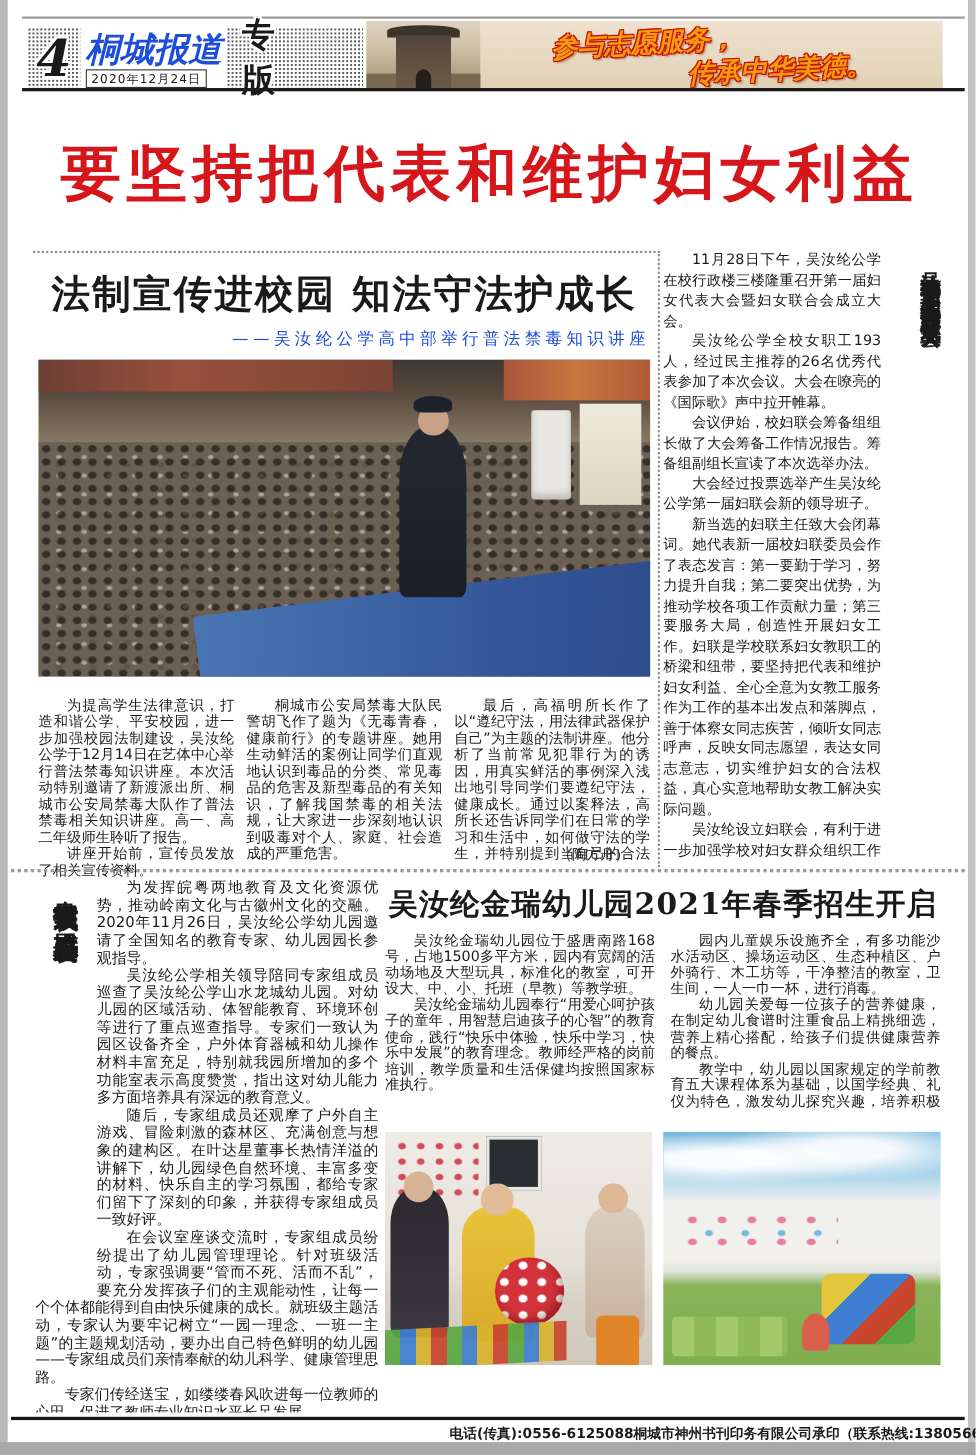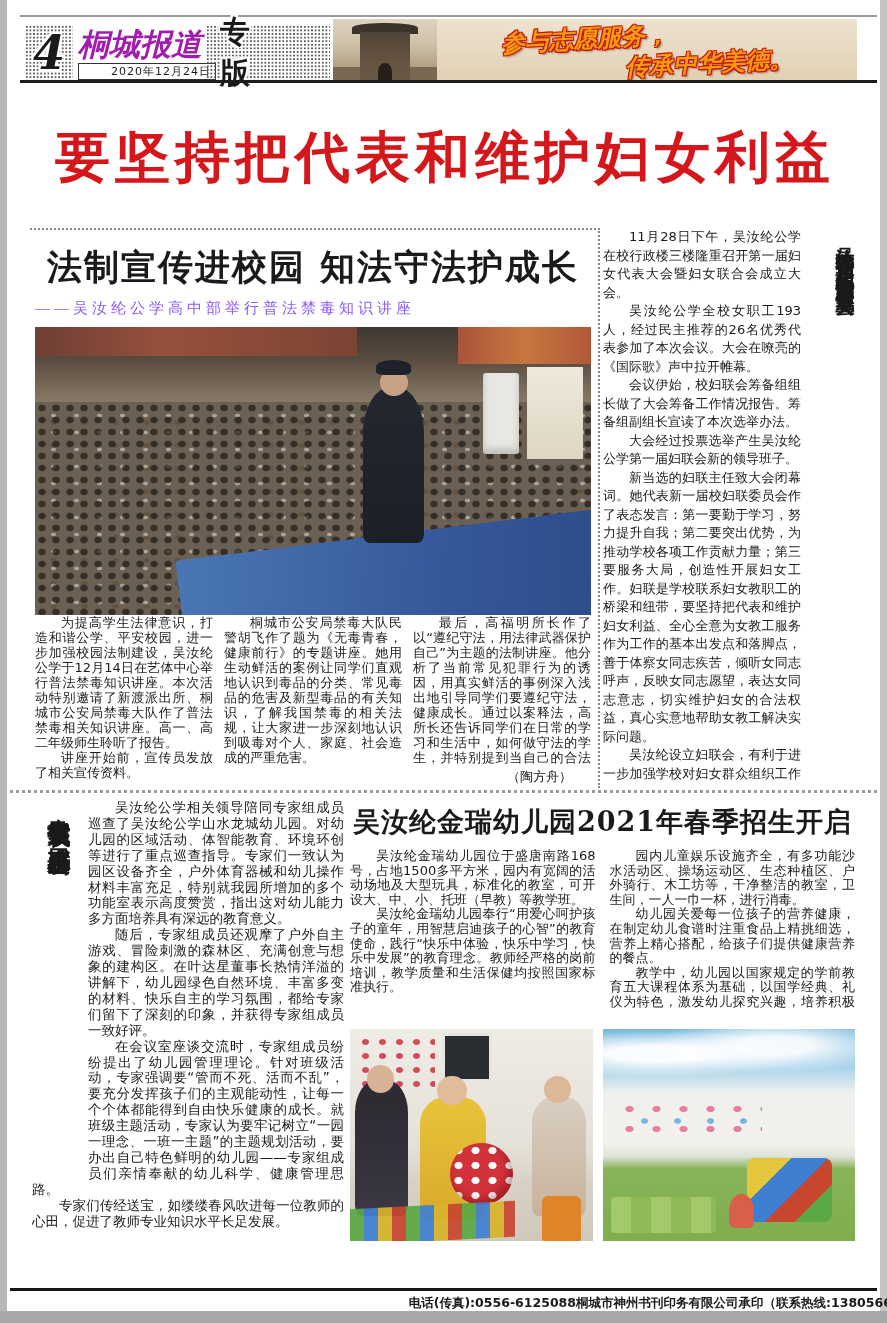--- a/index.html
+++ b/index.html
@@ -10,23 +10,23 @@
   .edge-bottom{position:absolute;left:0;bottom:0;width:100%;height:12px;background:#a8a8a8;}
 
   
   .rule-top{position:absolute;left:20px;right:10px;top:15px;height:2px;background:#9a9a9a;}
   .rule-head-bottom{position:absolute;left:20px;right:10px;top:80px;height:3px;background:#1c1c1c;}
   .dots{background-image:radial-gradient(#5c5c5c 0.9px,transparent 1.3px);background-size:3.6px 3.6px;}
   .halo{text-shadow:-2px -2px 0 #fff,2px -2px 0 #fff,-2px 2px 0 #fff,2px 2px 0 #fff,0 0 3px #fff;}
   .pagenum-block{position:absolute;left:25px;top:25px;width:48px;height:55px;display:flex;align-items:center;justify-content:center;}
   .pagenum{font-size:46px;font-weight:bold;font-style:italic;font-family:"DejaVu Serif",serif;}
   .masthead{position:absolute;left:78px;top:24px;width:132px;height:38px;font-size:31px;font-weight:bold;
-            font-style:italic;color:#a21caf;white-space:nowrap;font-family:"DejaVu Serif",serif;}
+            font-style:italic;color:#1d4ed8;white-space:nowrap;font-family:"DejaVu Serif",serif;}
   .datebox{position:absolute;left:78px;top:63px;width:108px;height:15px;border:1px solid #333;
-           font-size:11px;line-height:15px;text-align:center;letter-spacing:1px;padding-left:28px;}
+           font-size:11px;line-height:15px;text-align:center;letter-spacing:1px;}
   .edition-block{position:absolute;left:206px;top:25px;width:124px;height:55px;display:flex;align-items:center;justify-content:center;}
   .edition{font-size:30px;font-weight:bold;letter-spacing:16px;padding-left:14px;font-family:"DejaVu Serif",serif;}
   .photo-gate{position:absolute;left:333px;top:19px;width:104px;height:61px;overflow:hidden;
               background:linear-gradient(180deg,#ded3c0 0%,#cfc2aa 40%,#b8a88c 70%,#a08b6d 100%);}
   .pg-roof{position:absolute;left:18%;top:6%;width:64%;height:18%;background:#3c332a;border-radius:45% 45% 0 0;}
   .pg-body{position:absolute;left:26%;top:22%;width:48%;height:78%;background:linear-gradient(180deg,#50443a 0%,#63513f 50%,#6b5948 100%);}
   .pg-arch{position:absolute;left:43%;bottom:0;width:14%;height:28%;background:#241f19;border-radius:50% 50% 0 0;}
   .pg-wall{position:absolute;left:0;bottom:0;width:100%;height:22%;background:#7a6952;}
   .banner{position:absolute;left:437px;top:19px;width:420px;height:61px;overflow:hidden;
           background:linear-gradient(180deg,#eee2cf 0%,#e6d8c0 60%,#e0d0b4 100%);}
@@ -40,21 +40,21 @@
   
   .lead-headline{position:absolute;left:55px;top:121px;width:778px;height:72px;text-align:center;
                  font-family:"DejaVu Serif",serif;font-weight:bold;font-size:55px;line-height:72px;
                  color:#d5161b;letter-spacing:5px;white-space:nowrap;}
 
   
   .art1{position:absolute;left:30px;top:228px;width:570px;height:560px;
         border-top:2px dotted #8a8a8a;border-right:2px dotted #8a8a8a;box-sizing:border-box;padding:8px 7px 0 5px;}
   .art1-title{text-align:center;font-family:"DejaVu Serif",serif;font-weight:bold;font-size:35px;
               letter-spacing:2px;white-space:nowrap;margin-top:6px;}
-  .art1-sub{text-align:left;font-size:15px;letter-spacing:4px;margin-top:8px;color:#8b5cf6;font-family:Liberation Serif, serif;}
+  .art1-sub{text-align:right;font-size:15px;letter-spacing:4px;margin-top:8px;color:#1d4ed8;}
   .body-text p{margin:0;text-indent:2em;text-align:justify;}
   .byline{text-align:right;padding-right:10px;}
 
   .photo-lecture{position:relative;width:556px;height:288px;margin:9px auto 0 auto;overflow:hidden;
       background:linear-gradient(180deg,#3f3833 0%,#55483c 10%,#7c6e5c 22%,#958873 32%,#8a7d69 42%,#6f6455 62%,#5c5344 100%);}
   .ph-banner{position:absolute;left:0;top:0;width:58%;height:10%;background:linear-gradient(90deg,#6e3f34,#97503c 40%,#7c4434);}
   .ph-mural{position:absolute;right:0;top:0;width:24%;height:13%;background:linear-gradient(90deg,#a8543c,#c8763f 50%,#b05a38);}
   .ph-window{position:absolute;right:1.5%;top:14%;width:10%;height:32%;background:linear-gradient(180deg,#efe9dc,#ded6c2);}
   .ph-ac{position:absolute;right:13%;top:16%;width:6.5%;height:28%;background:#e9e7e1;border-radius:3px;
          box-shadow:inset 0 -5px 7px rgba(0,0,0,.18);}
@@ -63,21 +63,21 @@
                        radial-gradient(rgba(238,232,220,.5) 2px,transparent 3px),
                        radial-gradient(rgba(95,72,50,.55) 2.6px,transparent 3.8px);
       background-size:14px 12px,23px 17px,31px 23px;background-position:0 0,7px 5px,3px 9px;}
   .ph-table{position:absolute;right:-4%;bottom:-8%;width:78%;height:36%;border-radius:4px;
       background:linear-gradient(100deg,#4a77b4 0%,#35589b 60%,#2c4b88 100%);transform:rotate(-7deg);}
   .ph-officer{position:absolute;right:30%;top:21%;width:11%;height:54%;
       background:linear-gradient(180deg,#23272f 0%,#1b1f27 100%);border-radius:45% 45% 10% 10%/30% 30% 6% 6%;}
   .ph-officer-head{position:absolute;right:33%;top:14.5%;width:5%;height:9.5%;background:#c9a184;border-radius:50%;}
   .ph-officer-cap{position:absolute;right:32.4%;top:11.5%;width:6.2%;height:5%;background:#1d222c;border-radius:50% 50% 25% 25%;}
 
-  .art1-body{margin-top:0;height:168px;overflow:hidden;column-count:3;column-gap:11px;column-fill:auto;
+  .art1-body{margin-top:19px;height:168px;overflow:hidden;column-count:3;column-gap:11px;column-fill:auto;
              font-size:13px;line-height:15px;}
 
   .art2{position:absolute;left:603px;top:228px;width:256px;height:560px;display:flex;}
   .art2-body{width:198px;height:556px;overflow:hidden;font-size:13px;line-height:18.5px;}
   .art2-title{width:52px;margin-left:6px;writing-mode:vertical-rl;text-orientation:upright;
               font-family:"DejaVu Serif",serif;font-weight:bold;font-size:19px;letter-spacing:2px;
               height:552px;margin-top:4px;text-align:justify;}
 
   .section-divider{position:absolute;left:10px;right:10px;top:790px;border-top:3px dotted #9a9a9a;}
 
@@ -207,20 +207,21 @@
 
   <div class="section-divider"></div>
 
   <div class="art3">
     <div class="art3-title">
       <span>专家指导促成长</span>
       <span class="gap"></span>
       <span>感恩改进再出发</span>
     </div>
     <div class="art3-body body-text">
+        <p>为发挥皖粤两地教育及文化资源优势，推动岭南文化与古徽州文化的交融。2020年11月26日，吴汝纶公学幼儿园邀请了全国知名的教育专家、幼儿园园长参观指导。</p>
         <p>吴汝纶公学相关领导陪同专家组成员巡查了吴汝纶公学山水龙城幼儿园。对幼儿园的区域活动、体智能教育、环境环创等进行了重点巡查指导。专家们一致认为园区设备齐全，户外体育器械和幼儿操作材料丰富充足，特别就我园所增加的多个功能室表示高度赞赏，指出这对幼儿能力多方面培养具有深远的教育意义。</p>
         <p>随后，专家组成员还观摩了户外自主游戏、冒险刺激的森林区、充满创意与想象的建构区。在叶达星董事长热情洋溢的讲解下，幼儿园绿色自然环境、丰富多变的材料、快乐自主的学习氛围，都给专家们留下了深刻的印象，并获得专家组成员一致好评。</p>
         <p>在会议室座谈交流时，专家组成员纷纷提出了幼儿园管理理论。针对班级活动，专家强调要“管而不死、活而不乱”，要充分发挥孩子们的主观能动性，让每一个个体都能得到自由快乐健康的成长。就班级主题活动，专家认为要牢记树立“一园一理念、一班一主题”的主题规划活动，要办出自己特色鲜明的幼儿园——专家组成员们亲情奉献的幼儿科学、健康管理思路。</p>
         <p>专家们传经送宝，如缕缕春风吹进每一位教师的心田，促进了教师专业知识水平长足发展。</p>
       </div>
 
   </div>
 
   <div class="art4">
     <div class="art4-title">吴汝纶金瑞幼儿园2021年春季招生开启</div>

